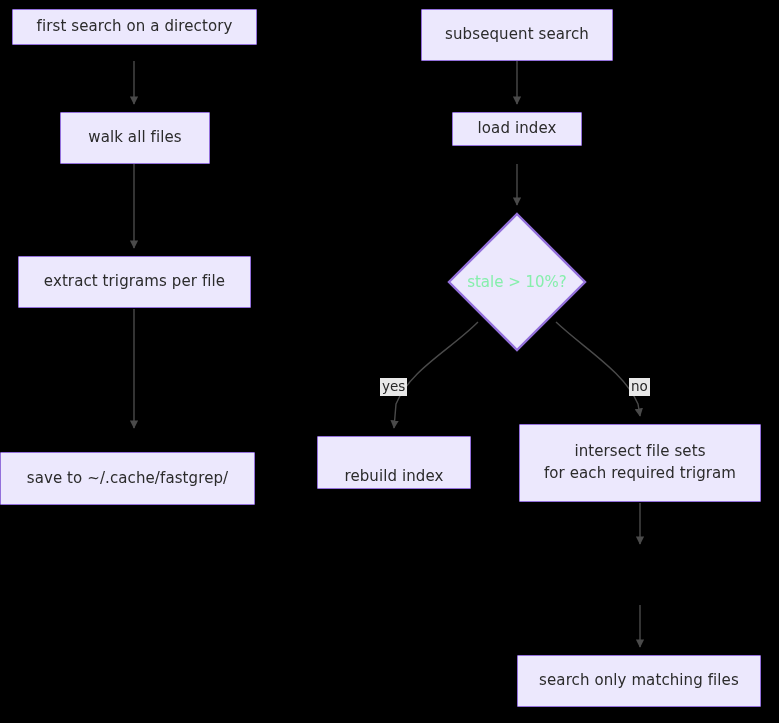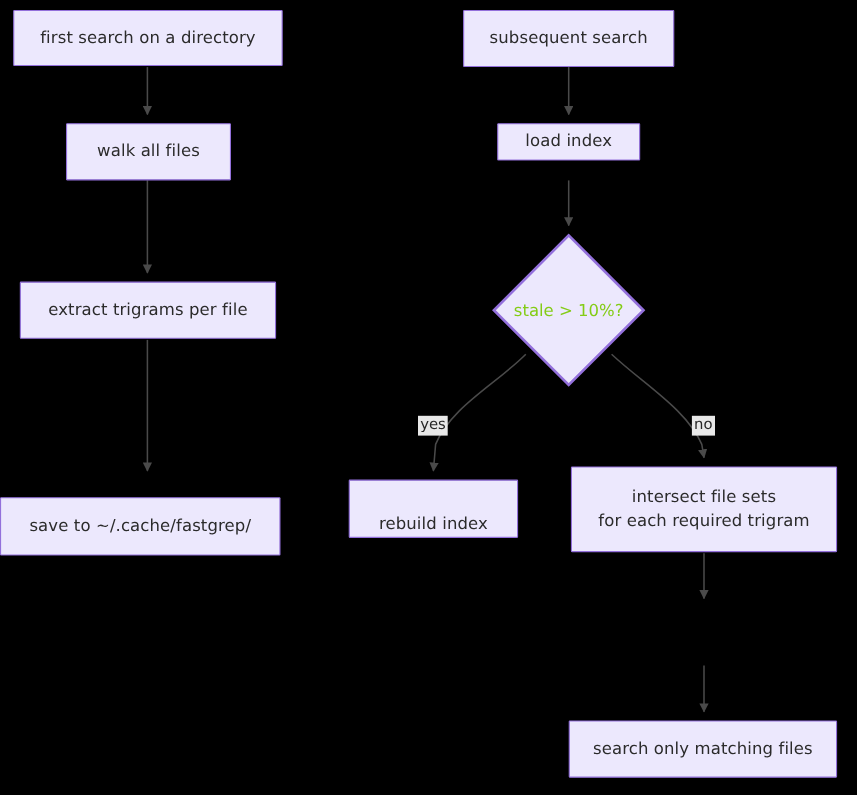--- a/index.html
+++ b/index.html
@@ -54,21 +54,21 @@
   .diamond-shape {
     position: absolute;
     left: 0;
     top: 0;
     width: 100%;
     height: 100%;
   }
   .diamond-wrap .label {
     position: relative;
     z-index: 2;
-    color: #84cc16;
+    color: #86efac;
     font-size: 15px;
     text-align: right;
     white-space: pre-line;
   }
   .edge-label {
     position: absolute;
     background: #E8E8E8;
     color: #262626;
     font-size: 13.5px;
     line-height: 1.15;
@@ -95,21 +95,21 @@
     <path d="M 517 61 L 517 104" stroke="#4a4a4a" stroke-width="1.4" fill="none" marker-end="url(#arrow)"></path>
     <path d="M 517 164 L 517 205" stroke="#4a4a4a" stroke-width="1.4" fill="none" marker-end="url(#arrow)"></path>
 
     <path d="M 478 322 C 450 350, 410 370, 396 404 L 394 428" stroke="#4a4a4a" stroke-width="1.4" fill="none" marker-end="url(#arrow)"></path>
     <path d="M 556 322 C 586 350, 624 372, 638 404 L 640 416" stroke="#4a4a4a" stroke-width="1.4" fill="none" marker-end="url(#arrow)"></path>
 
     <path d="M 640 503 L 640 544" stroke="#4a4a4a" stroke-width="1.4" fill="none" marker-end="url(#arrow)"></path>
     <path d="M 640 605 L 640 647" stroke="#4a4a4a" stroke-width="1.4" fill="none" marker-end="url(#arrow)"></path>
   </svg>
 
-  <div class="node" style="left:12px; top:9px; width:245px; height:51px;">
+  <div class="node" style="left:12px; top:9px; width:245px; height:36px;">
     <span class="label">first search on a directory</span>
   </div>
 
   <div class="node" style="left:60px; top:112px; width:150px; height:52px;">
     <span class="label">walk all files</span>
   </div>
 
   <div class="node" style="left:18px; top:256px; width:233px; height:52px;">
     <span class="label">extract trigrams per file</span>
   </div>

